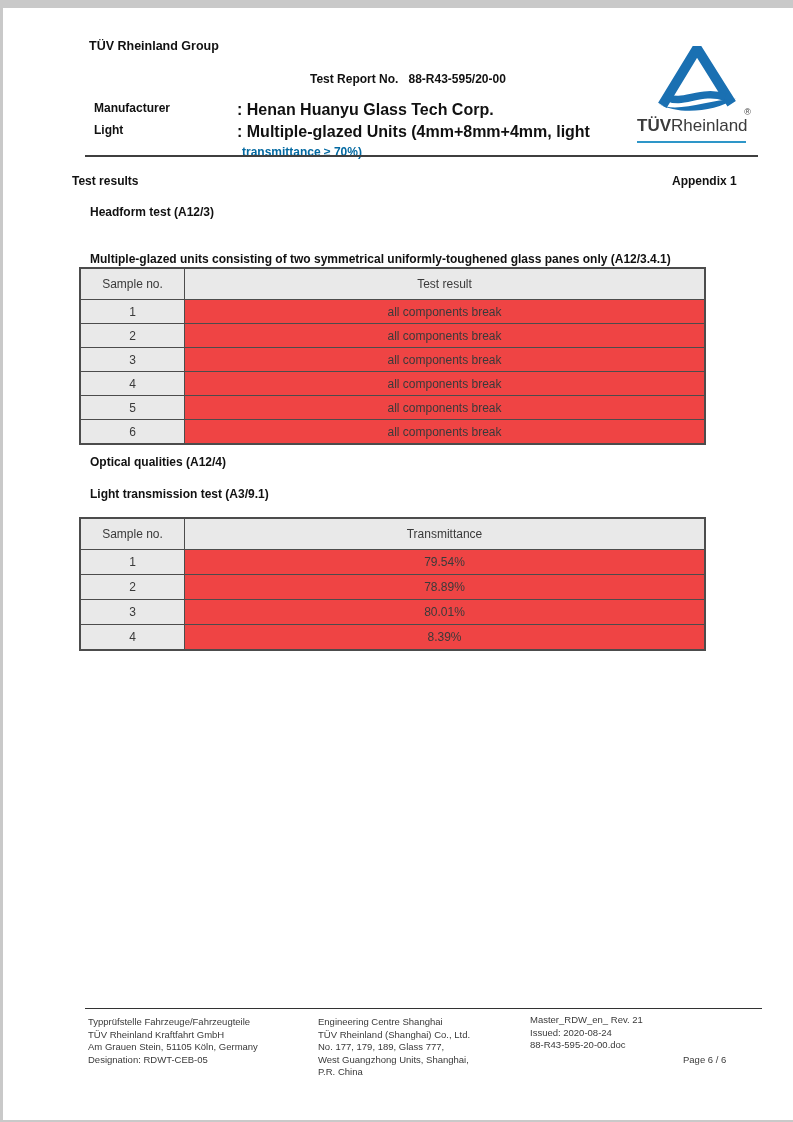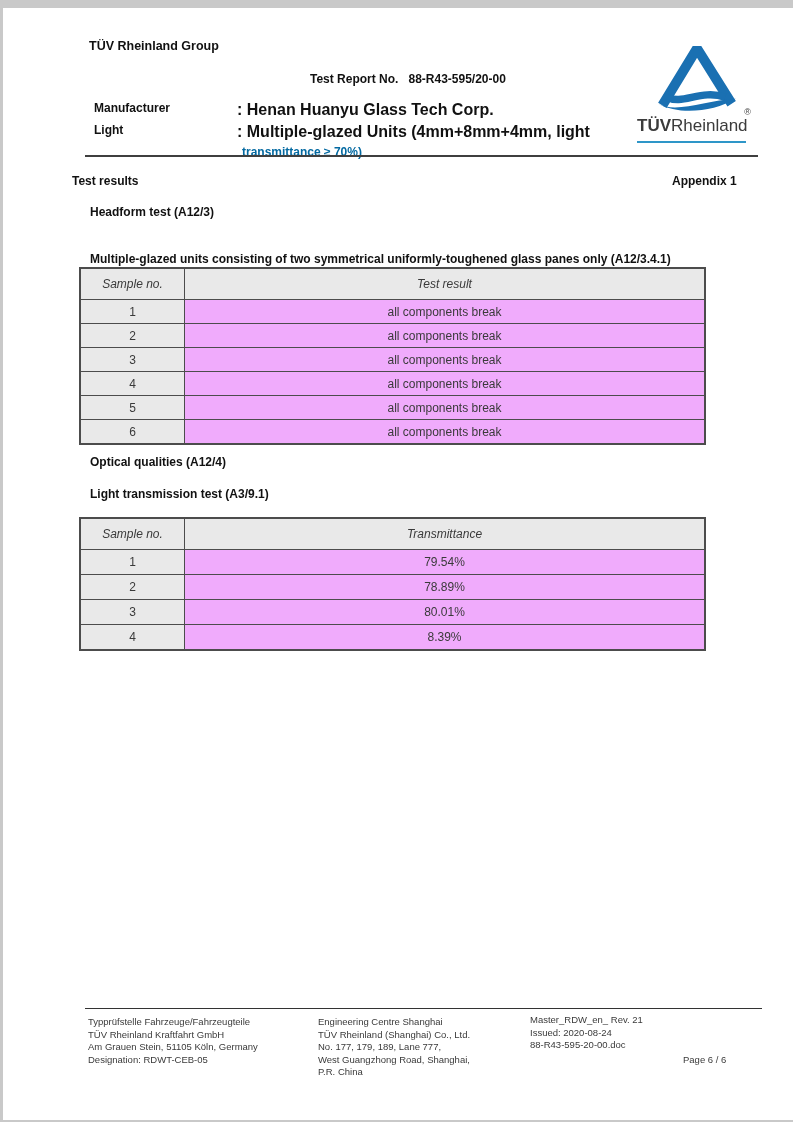--- a/index.html
+++ b/index.html
@@ -46,22 +46,22 @@
     color: #3a3a3a;
     border: 2px solid #4c4c4c;
   }
   .rtab th, .rtab td {
     border: 1px solid #4c4c4c;
     text-align: center;
     vertical-align: middle;
     padding: 0;
     font-weight: normal;
   }
-  .rtab thead th { height: 30px; background: #e9e9e9; font-style: italic; }
-  .rtab tbody td { height: 23px; background: #f0abfc; }
+  .rtab thead th { height: 30px; background: #e9e9e9; }
+  .rtab tbody td { height: 23px; background: #ef4444; }
   .rtab .c1 { width: 103px; }
   .rtab tbody td.c1 { background: #e9e9e9; }
   #transmittance-table tbody td { height: 24px; }
 
   
   .foot { position: absolute; font-size: 9.5px; line-height: 12.5px; color: #3a3a3a; white-space: nowrap; }
 </style>
 </head>
 <body>
 
@@ -174,22 +174,22 @@
   <div class="foot" style="left:85px; top:1008px;">
     <div>Typprüfstelle Fahrzeuge/Fahrzeugteile</div>
     <div>TÜV Rheinland Kraftfahrt GmbH</div>
     <div>Am Grauen Stein, 51105 Köln, Germany</div>
     <div>Designation: RDWT-CEB-05</div>
   </div>
 
   <div class="foot" style="left:315px; top:1008px;">
     <div>Engineering Centre Shanghai</div>
     <div>TÜV Rheinland (Shanghai) Co., Ltd.</div>
-    <div>No. 177, 179, 189, Lane 777,</div>
-    <div>West Guangzhong Road, Shanghai,</div>
+    <div>No. 177, 179, 189, Glass 777,</div>
+    <div>West Guangzhong Units, Shanghai,</div>
     <div>P.R. China</div>
   </div>
 
   <div class="foot" style="left:527px; top:1006px;">
     <div>Master_RDW_en_ Rev. 21</div>
     <div>Issued: 2020-08-24</div>
     <div>88-R43-595-20-00.doc</div>
   </div>
 
   <div class="foot" style="left:680px; top:1006px;margin-top:40px;">Page 6 / 6</div>

